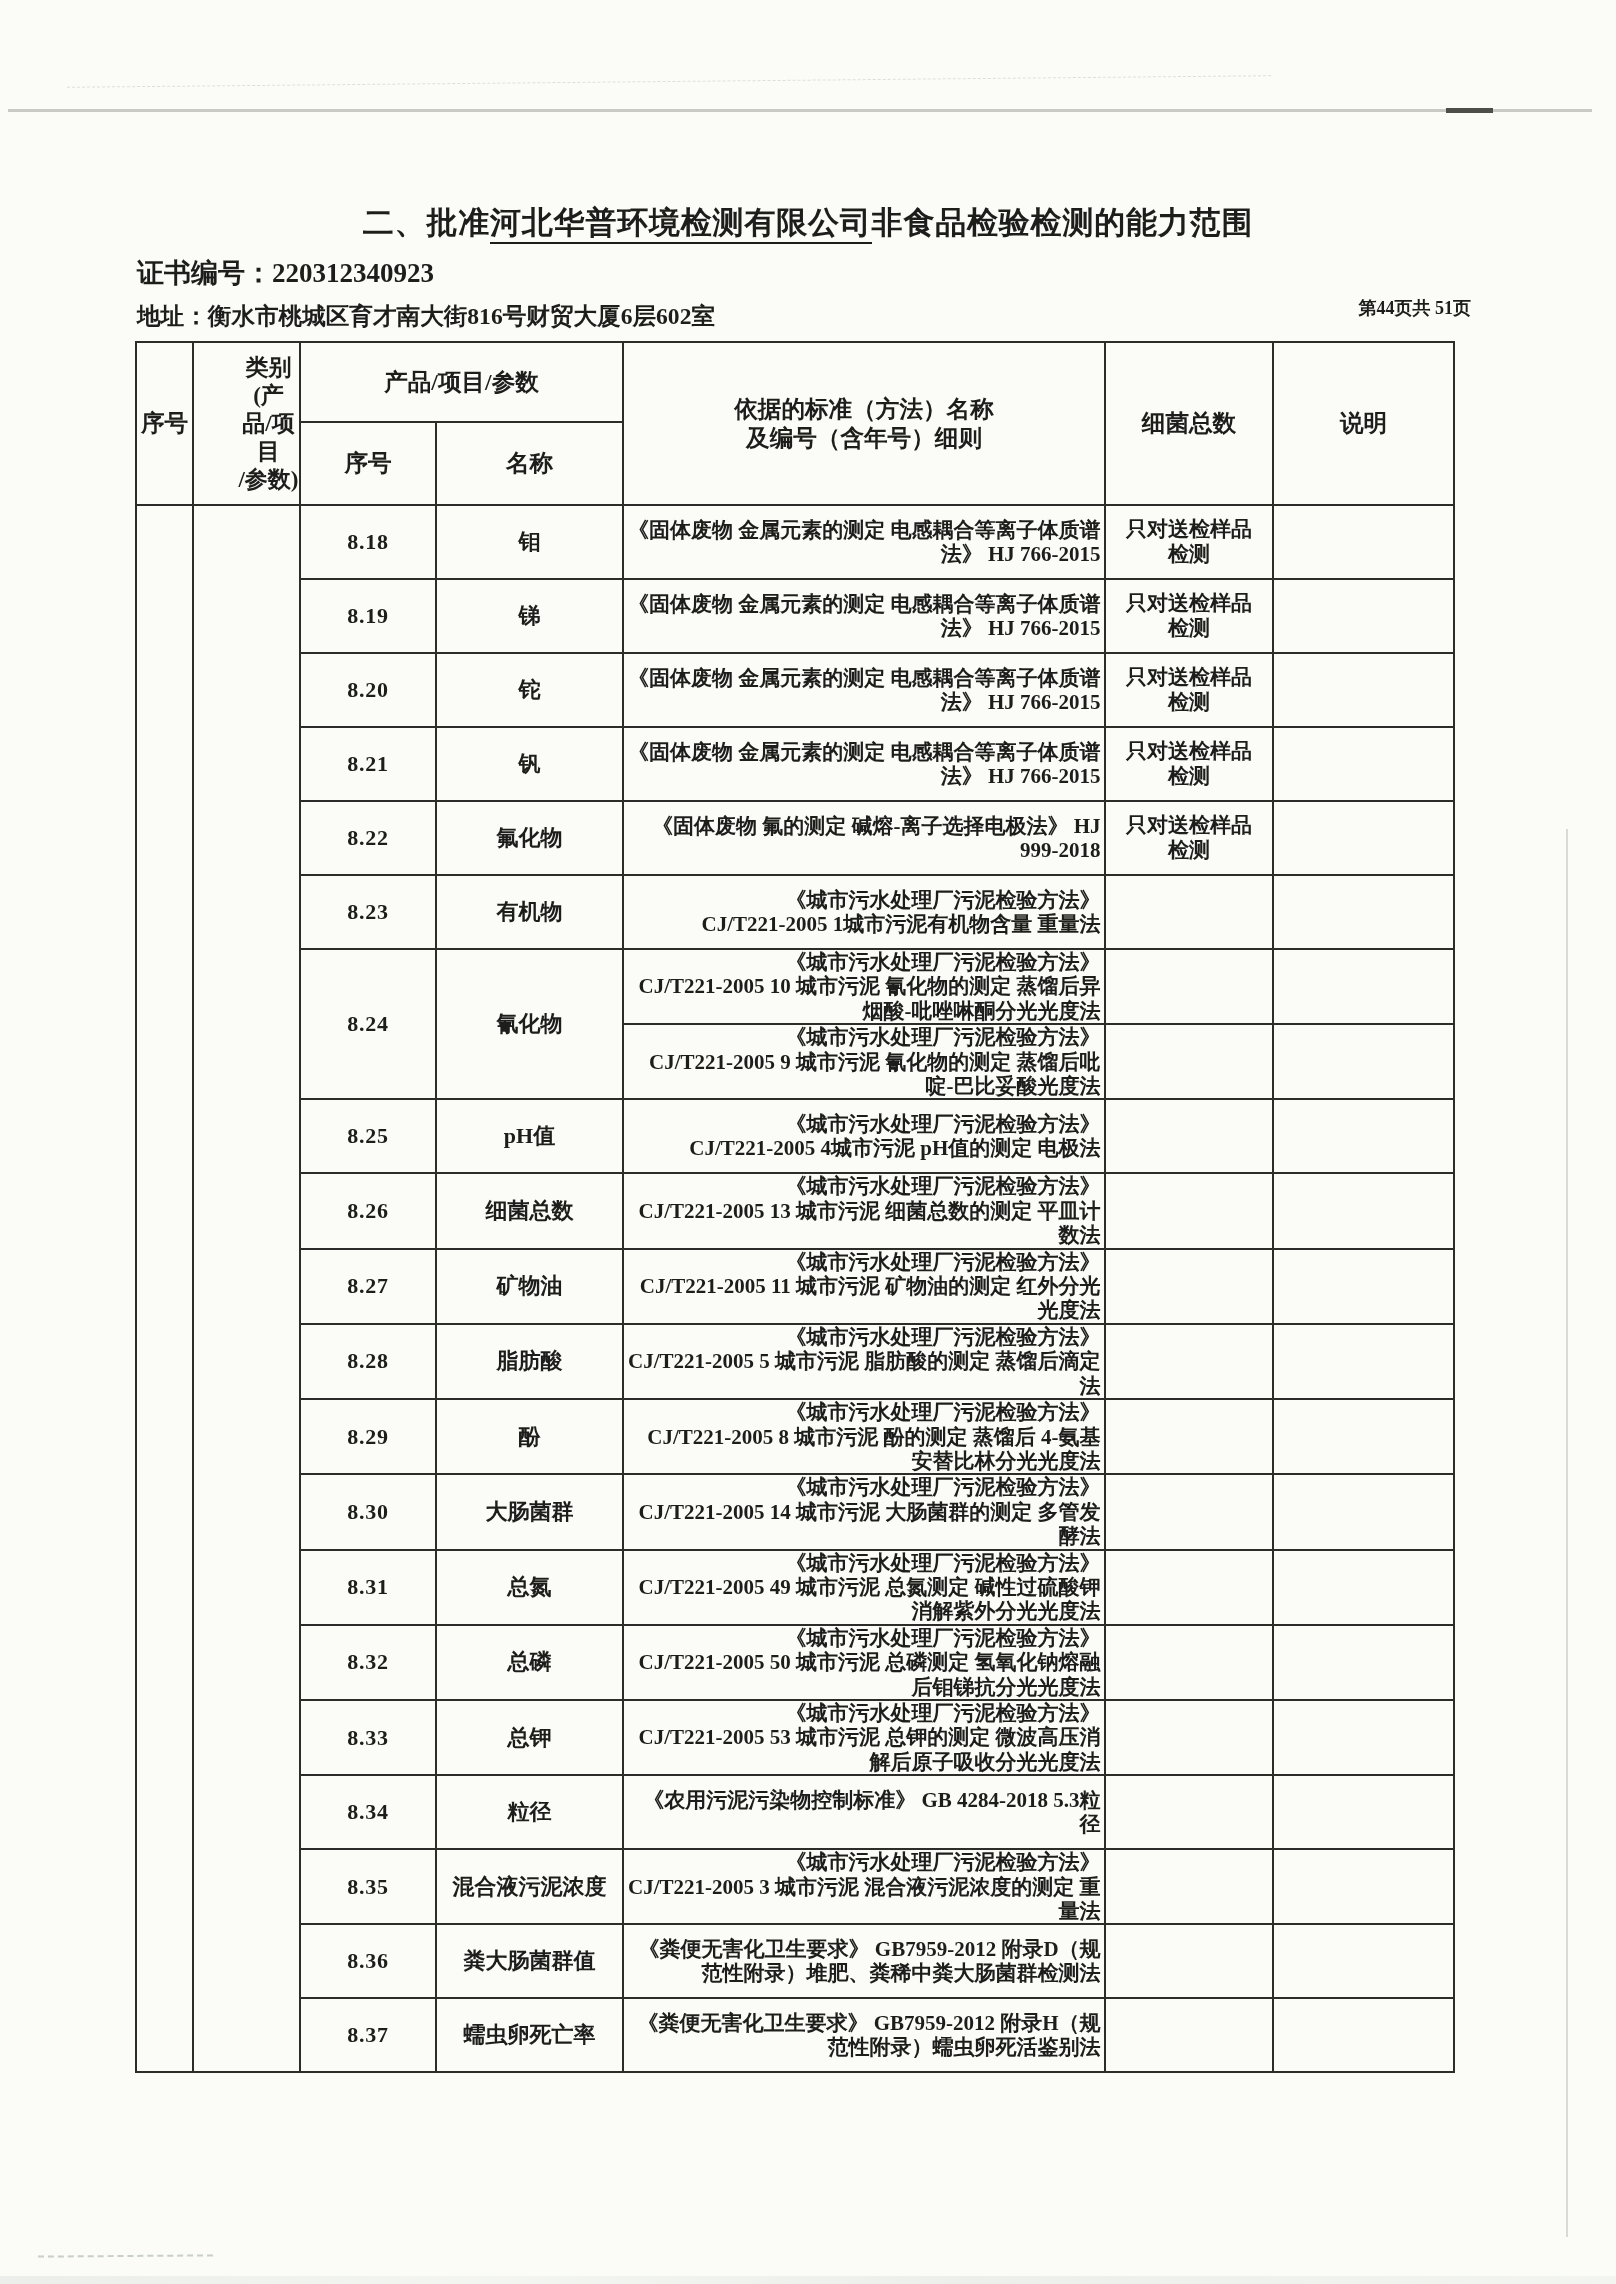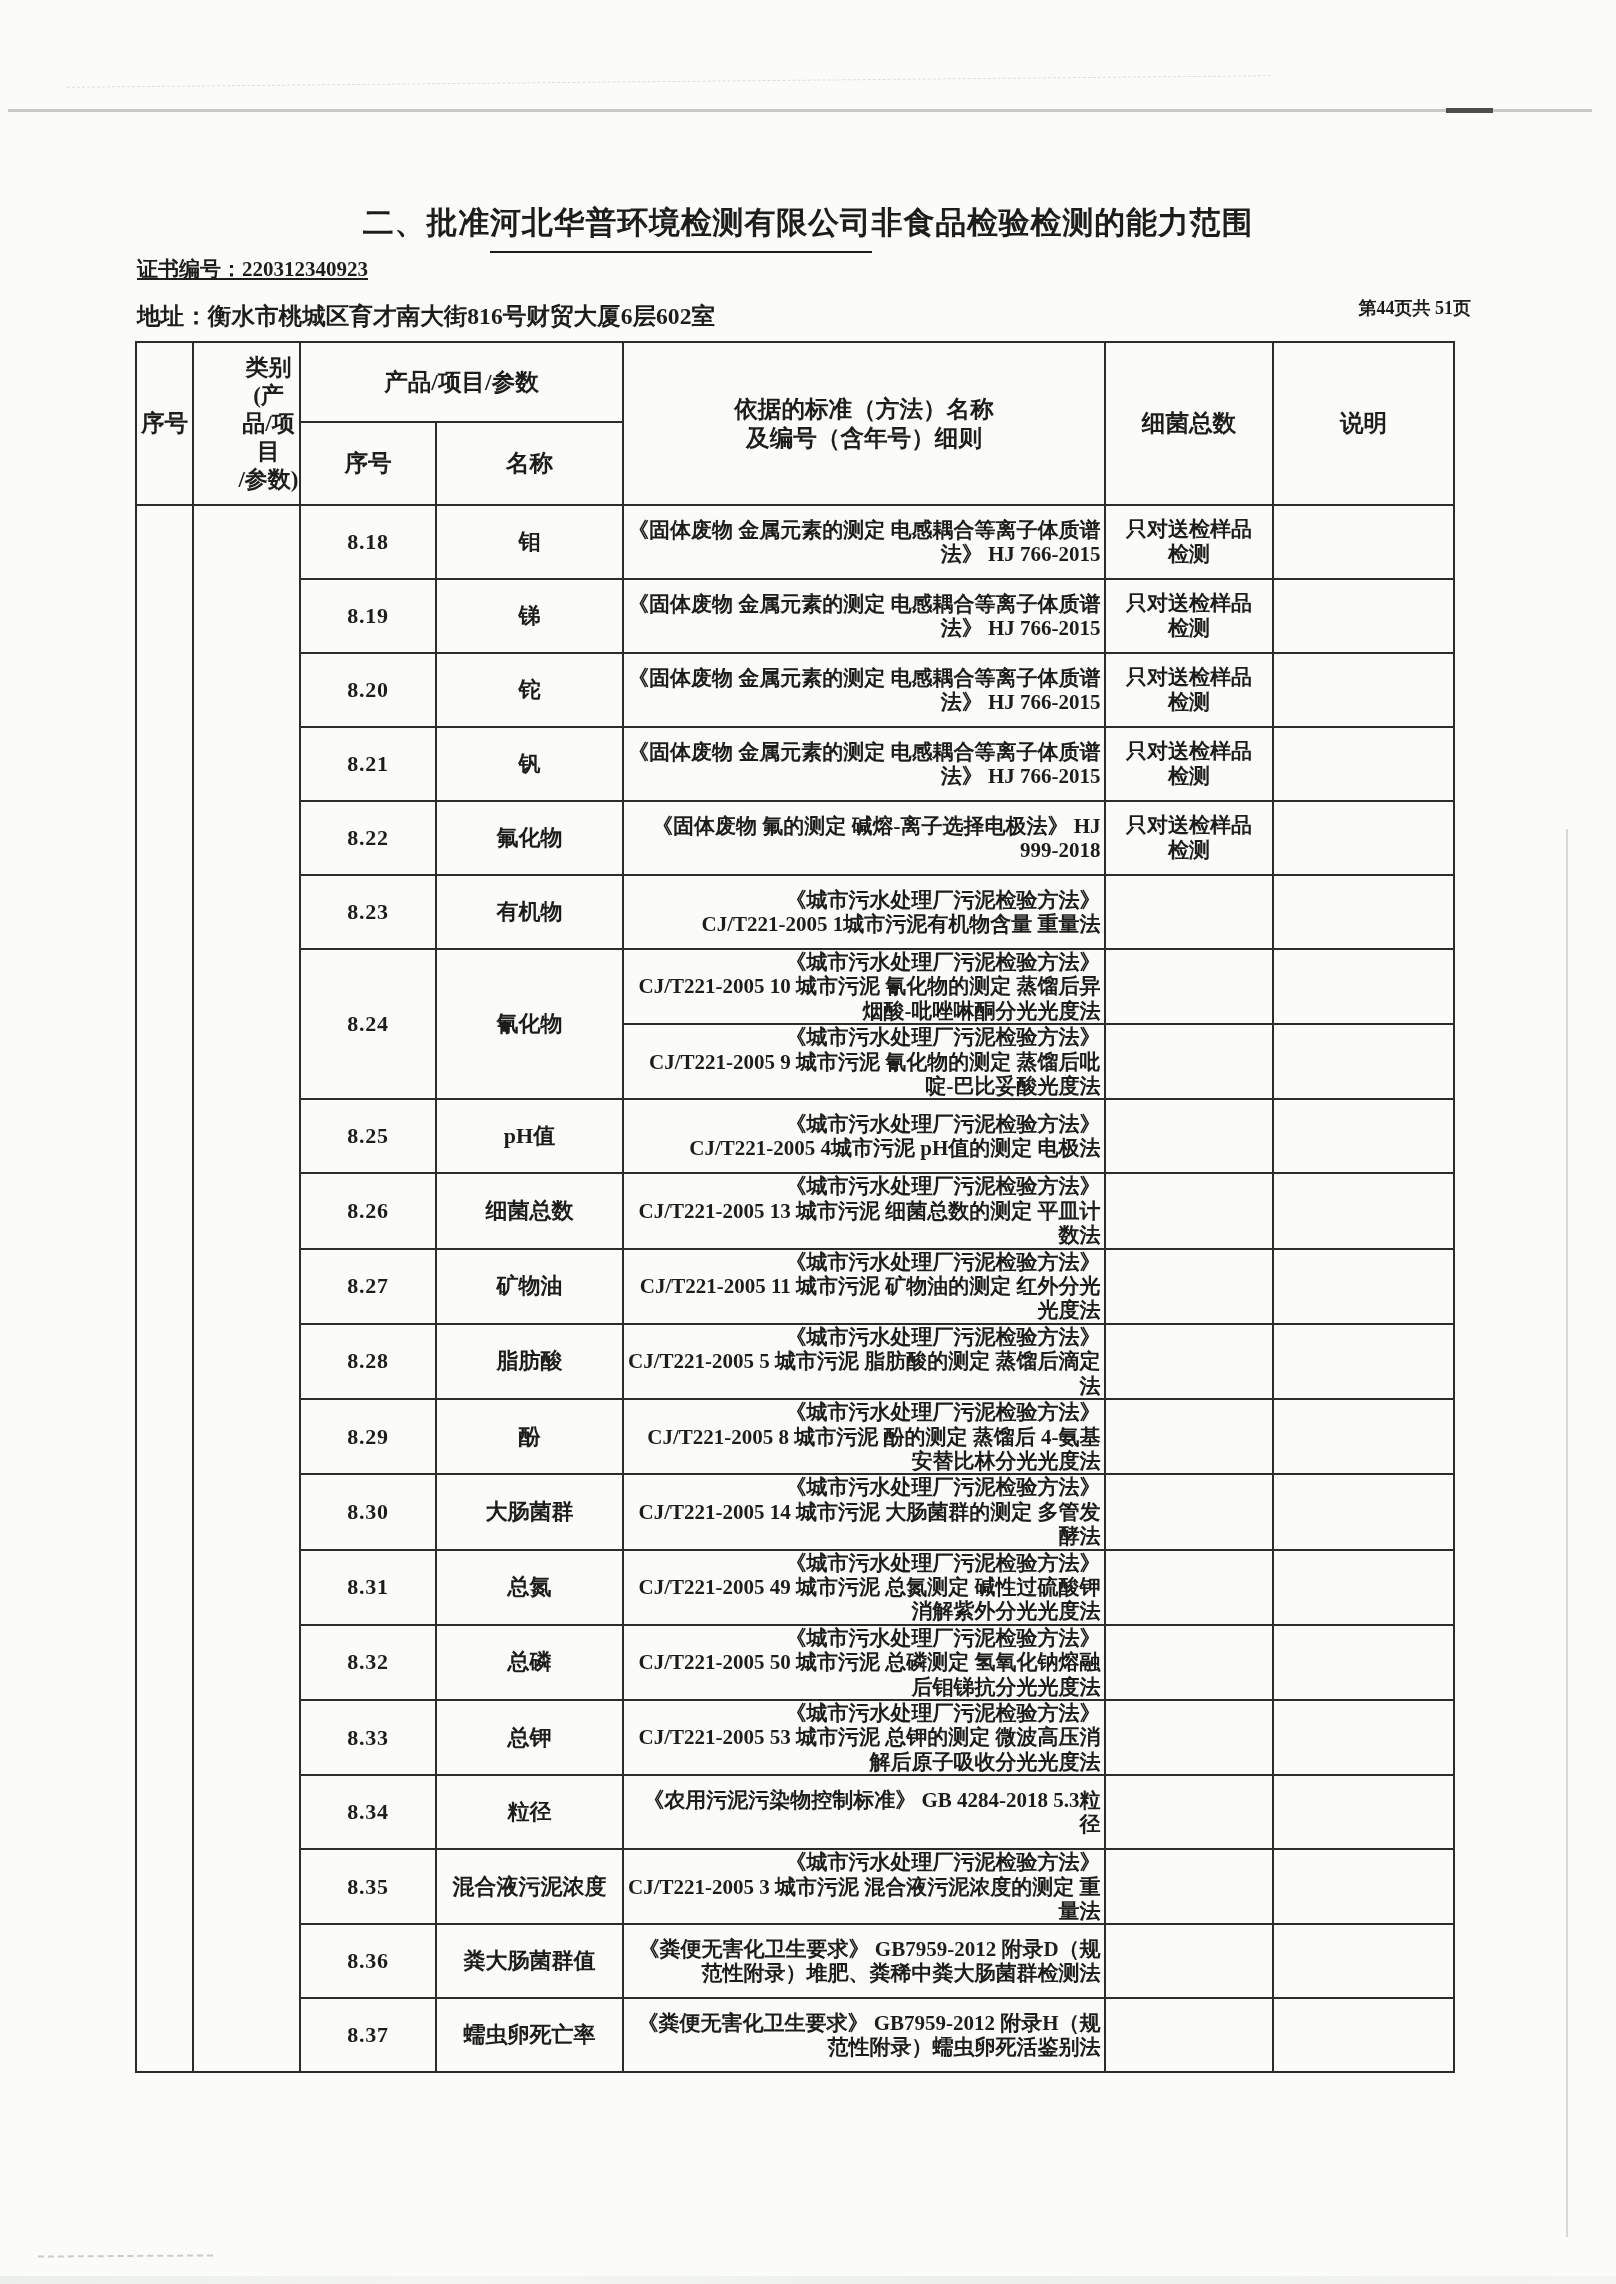--- a/index.html
+++ b/index.html
@@ -11,22 +11,22 @@
     font-weight: 700;
     color: #1d1d1b;
     overflow: hidden;
   }
   
   .doc-title {
     position: absolute; top: 202px; left: 0; width: 100%;
     text-align: center; font-size: 31px; letter-spacing: 0.8px;
     white-space: nowrap;
   }
-  .title-company { border-bottom: 2.5px solid #1d1d1b; padding-bottom: 11px; }
-  .cert-line  { position: absolute; top: 255px; left: 137px; font-size: 21px; text-decoration: underline; }
+  .title-company { border-bottom: 2.5px solid #1d1d1b; padding-bottom: 2px; }
+  .cert-line  { position: absolute; top: 255px; left: 137px; font-size: 27px; }
   .addr-line  { position: absolute; top: 300px; left: 137px; font-size: 23.6px; }
   .page-indicator { position: absolute; top: 296px; right: 145px; font-size: 18px; }
 
   
   table.cap {
     position: absolute; top: 341px; left: 135px;
     width: 1318px; border-collapse: collapse; table-layout: fixed;
   }
   .cap th, .cap td {
     border: 2.1px solid #2c2c2a;

